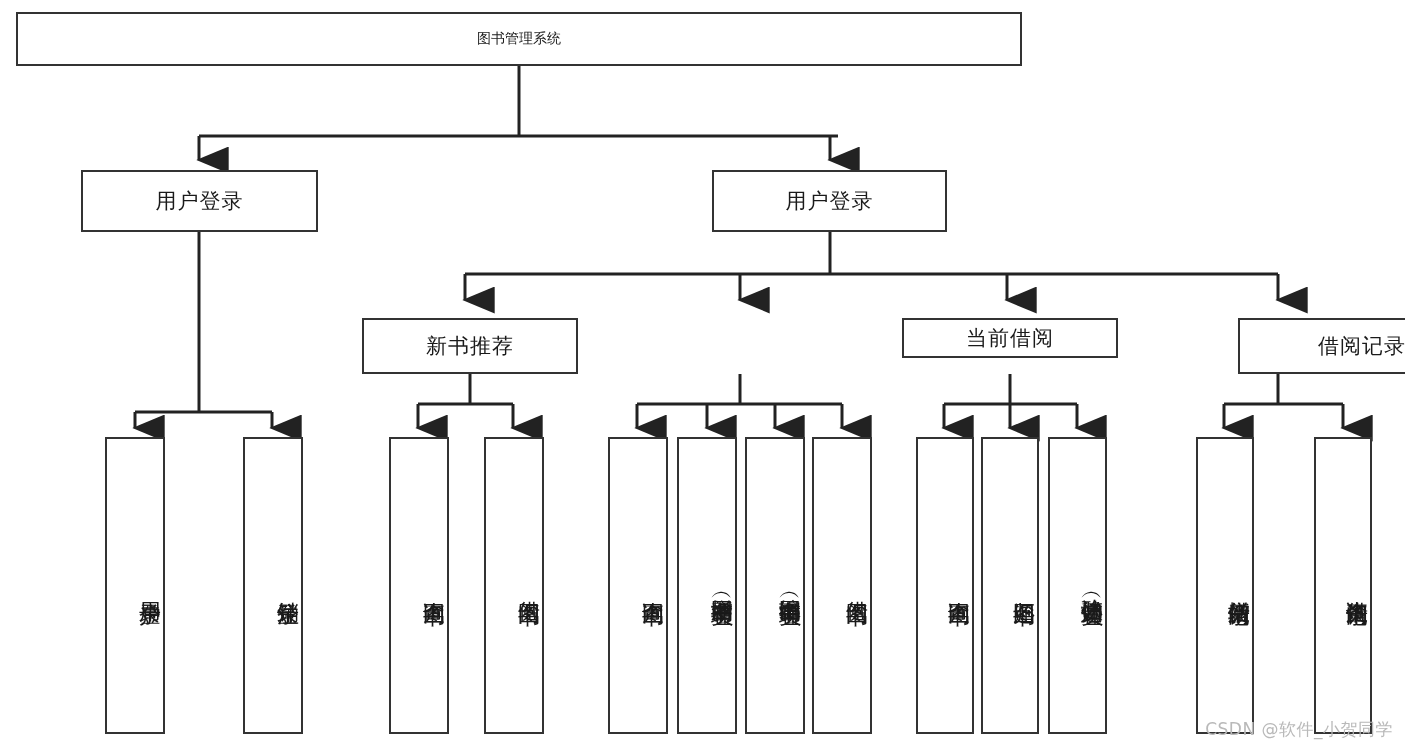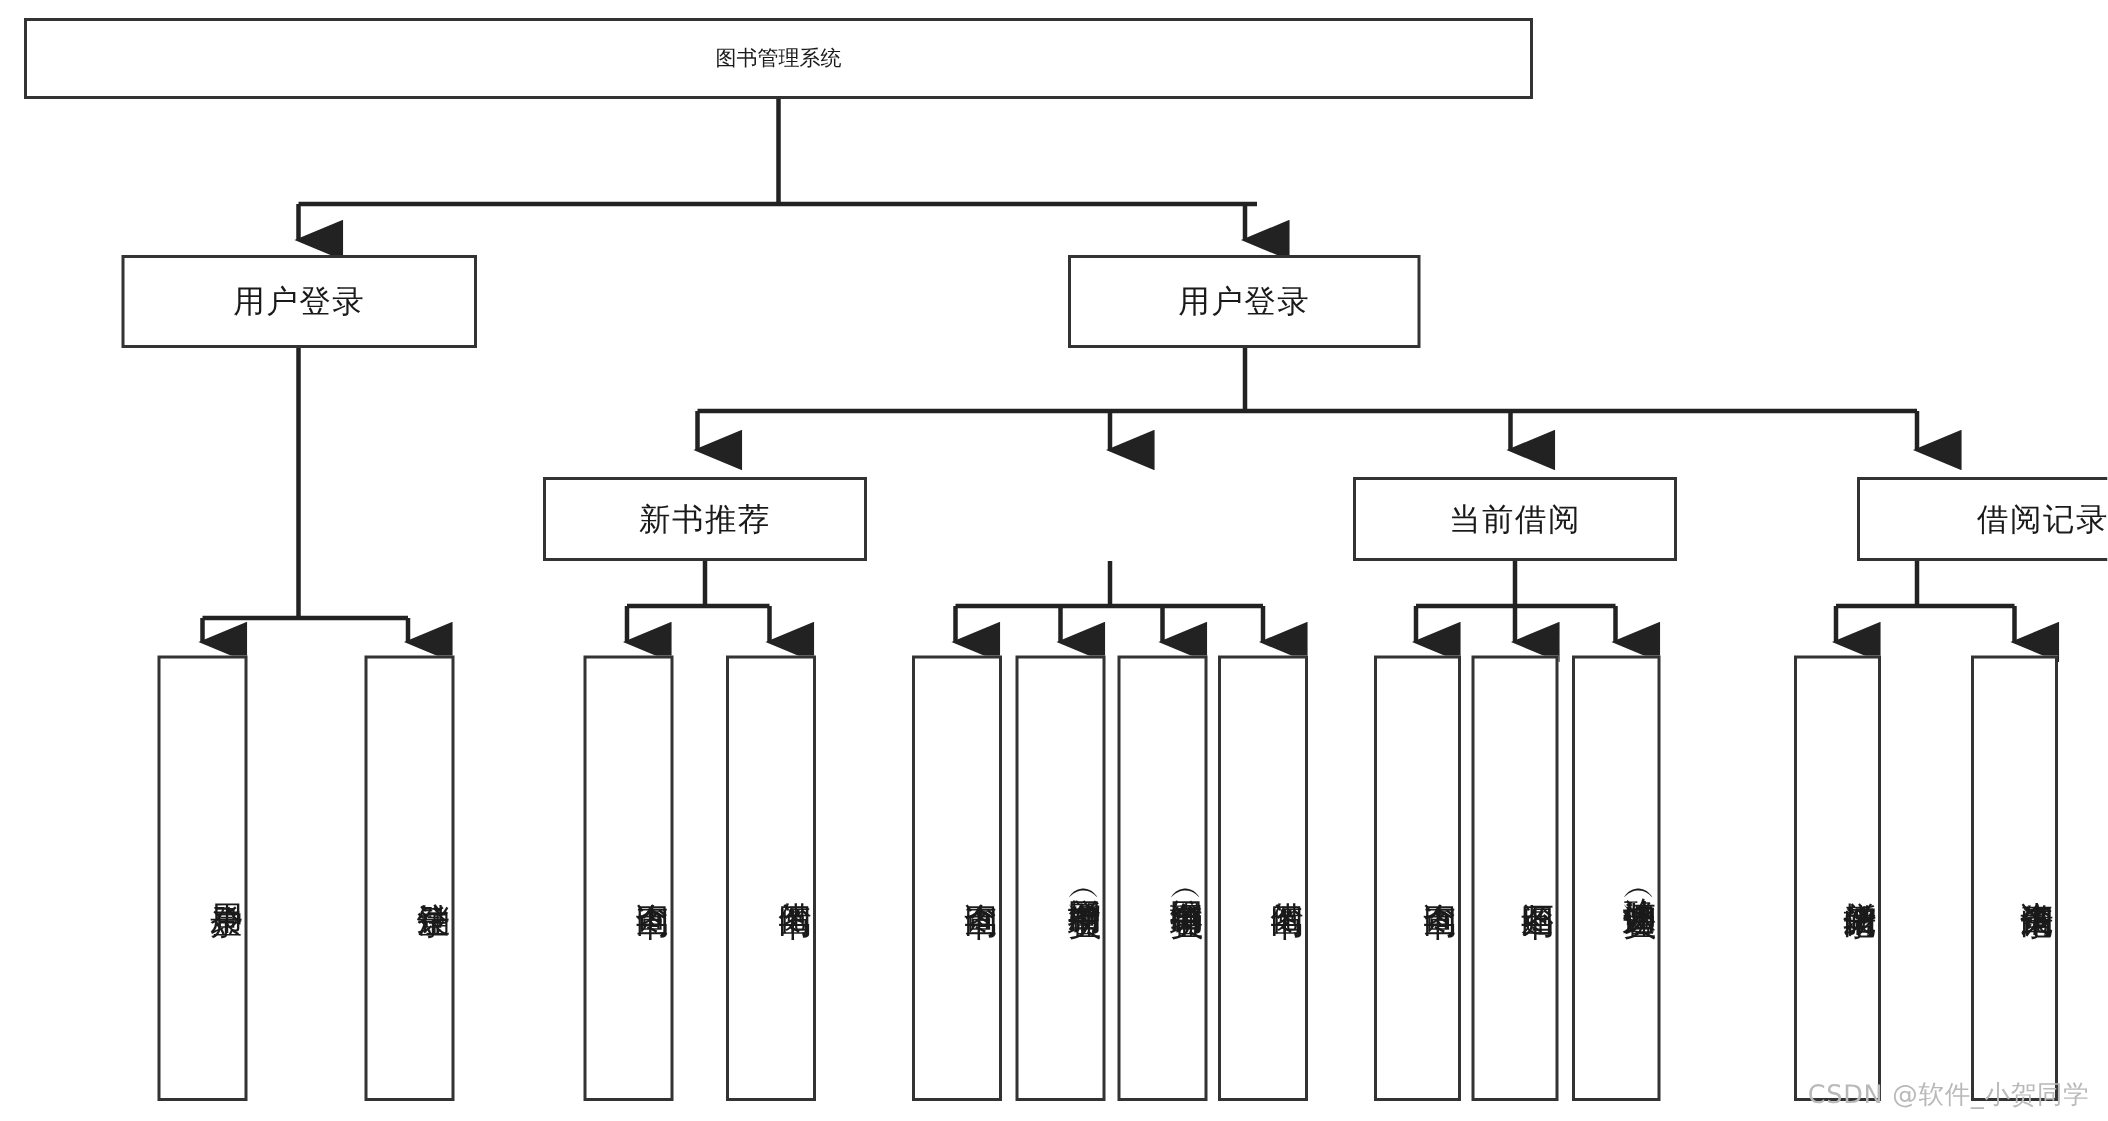--- a/index.html
+++ b/index.html
@@ -134,21 +134,21 @@
 
   <div class="node h" style="left:712px; top:170px; width:235px; height:62px;">
     <span>用户登录</span>
   </div>
 
   <div class="node h" style="left:362px; top:318px; width:216px; height:56px;">
     <span>新书推荐</span>
   </div>
 
 
-  <div class="node h" style="left:902px; top:318px; width:216px; height:56px;">
+  <div class="node h" style="left:902px; top:318px; width:216px; height:40px;">
     <span>当前借阅</span>
   </div>
 
   <div class="node h" style="left:1238px; top:318px; width:248px; height:56px;text-align:center;">
     <span>借阅记录</span>
   </div>
 
   <div class="node v" style="left:105px; top:437px; width:60px; height:297px;">
     <span class="vlabel">用户登录</span>
   </div>

